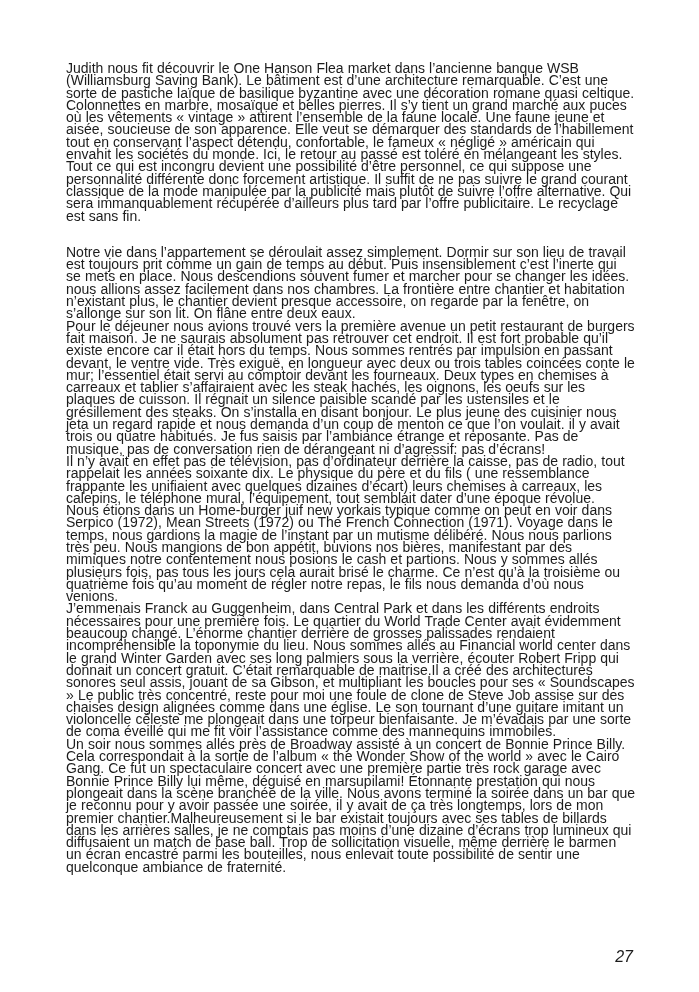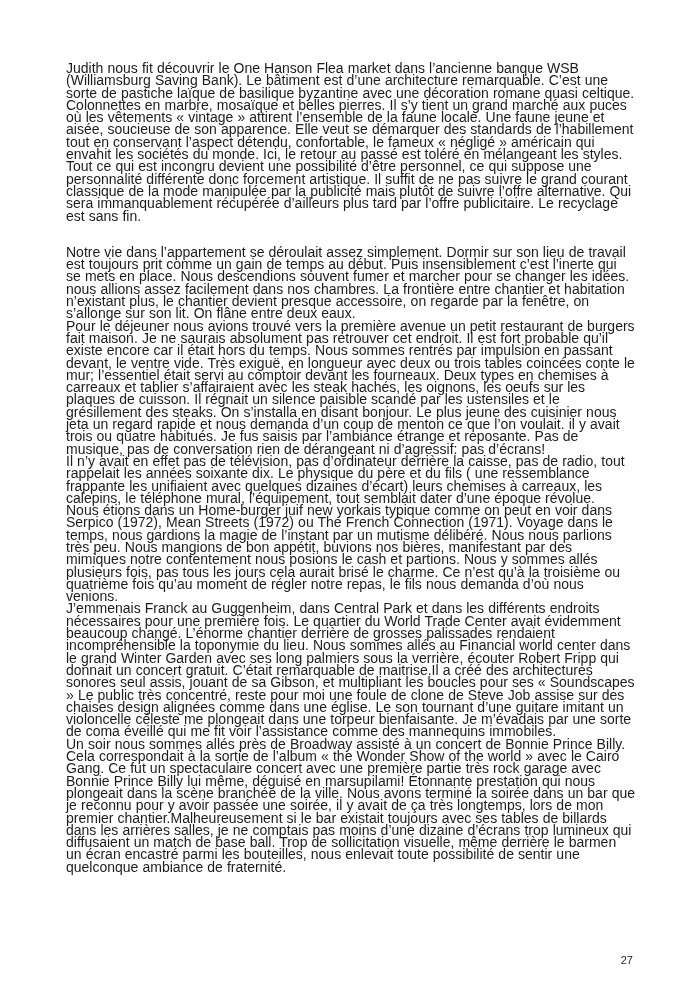--- a/index.html
+++ b/index.html
@@ -29,22 +29,23 @@
     margin: 0;
     word-spacing: 0.2px;
   }
   .text-block p.gap-before {
     margin-top: 24px;
   }
   .page-number {
     position: absolute;
     right: 66px;
     bottom: 26px;
-    font-size: 11px;
+    font-size: 16px;
     color: #1c1c1c;
+    font-style: italic;
   }
 </style>
 </head>
 <body>
 
 <div class="page">
   <div class="text-block">
     <p>Judith nous fit découvrir le One Hanson Flea market dans l’ancienne banque WSB (Williamsburg Saving Bank). Le bâtiment est d’une architecture remarquable. C’est une sorte de pastiche laïque de basilique byzantine avec une décoration romane quasi celtique. Colonnettes en marbre, mosaïque et belles pierres. Il s’y tient un grand marché aux puces où les vêtements « vintage » attirent l’ensemble de la faune locale. Une faune jeune et aisée, soucieuse de son apparence. Elle veut se démarquer des standards de l’habillement tout en conservant l’aspect détendu, confortable, le fameux « négligé » américain qui envahit les sociétés du monde. Ici, le retour au passé est toléré en mélangeant les styles. Tout ce qui est incongru devient une possibilité d’être personnel, ce qui suppose une personnalité différente donc forcement artistique. Il suffit de ne pas suivre le grand courant classique de la mode manipulée par la publicité mais plutôt de suivre l’offre alternative. Qui sera immanquablement récupérée d’ailleurs plus tard par l’offre publicitaire. Le recyclage est sans fin.</p>
     <p class="gap-before">Notre vie dans l’appartement se déroulait assez simplement. Dormir sur son lieu de travail est toujours prit comme un gain de temps au début. Puis insensiblement c’est l’inerte qui se mets en place. Nous descendions souvent fumer et marcher pour se changer les idées. nous allions assez facilement dans nos chambres. La frontière entre chantier et habitation n’existant plus, le chantier devient presque accessoire, on regarde par la fenêtre, on s’allonge sur son lit. On flâne entre deux eaux.</p>
     <p>Pour le déjeuner nous avions trouvé vers la première avenue un petit restaurant de burgers fait maison. Je ne saurais absolument pas retrouver cet endroit. Il est fort probable qu’il existe encore car il était hors du temps. Nous sommes rentrés par impulsion en passant devant, le ventre vide. Très exiguë, en longueur avec deux ou trois tables coincées conte le mur; l’essentiel était servi au comptoir devant les fourneaux. Deux types en chemises à carreaux et tablier s’affairaient avec les steak hachés, les oignons, les oeufs sur les plaques de cuisson. Il régnait un silence paisible scandé par les ustensiles et le grésillement des steaks. On s’installa en disant bonjour. Le plus jeune des cuisinier nous jeta un regard rapide et nous demanda d’un coup de menton ce que l’on voulait. il y avait trois ou quatre habitués. Je fus saisis par l’ambiance étrange et reposante. Pas de musique, pas de conversation rien de dérangeant ni d’agressif: pas d’écrans!</p>

